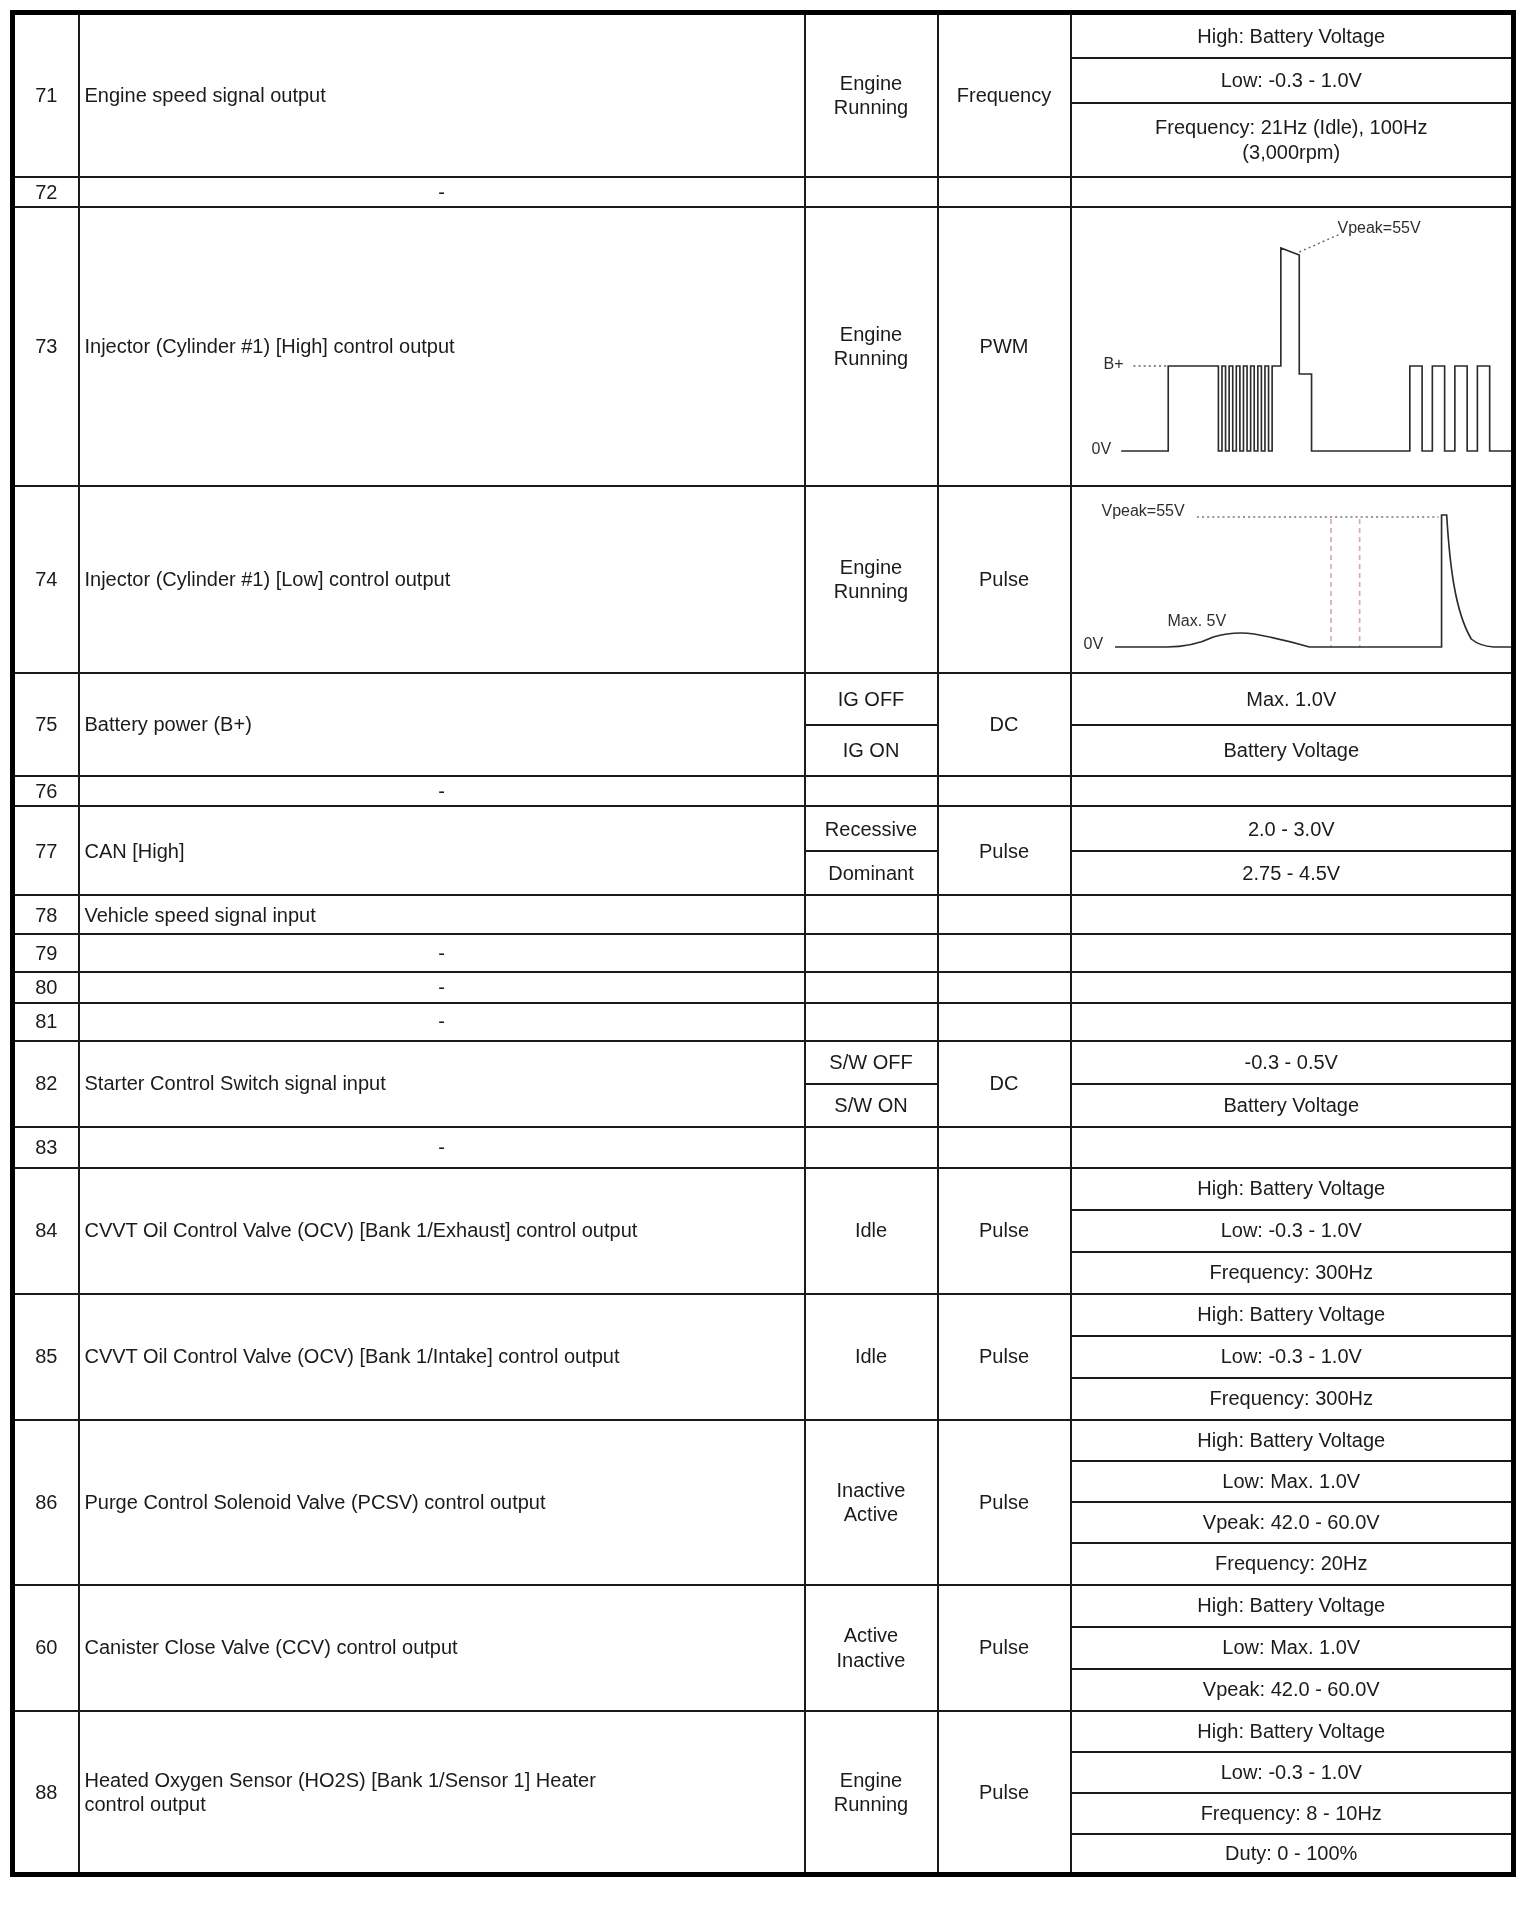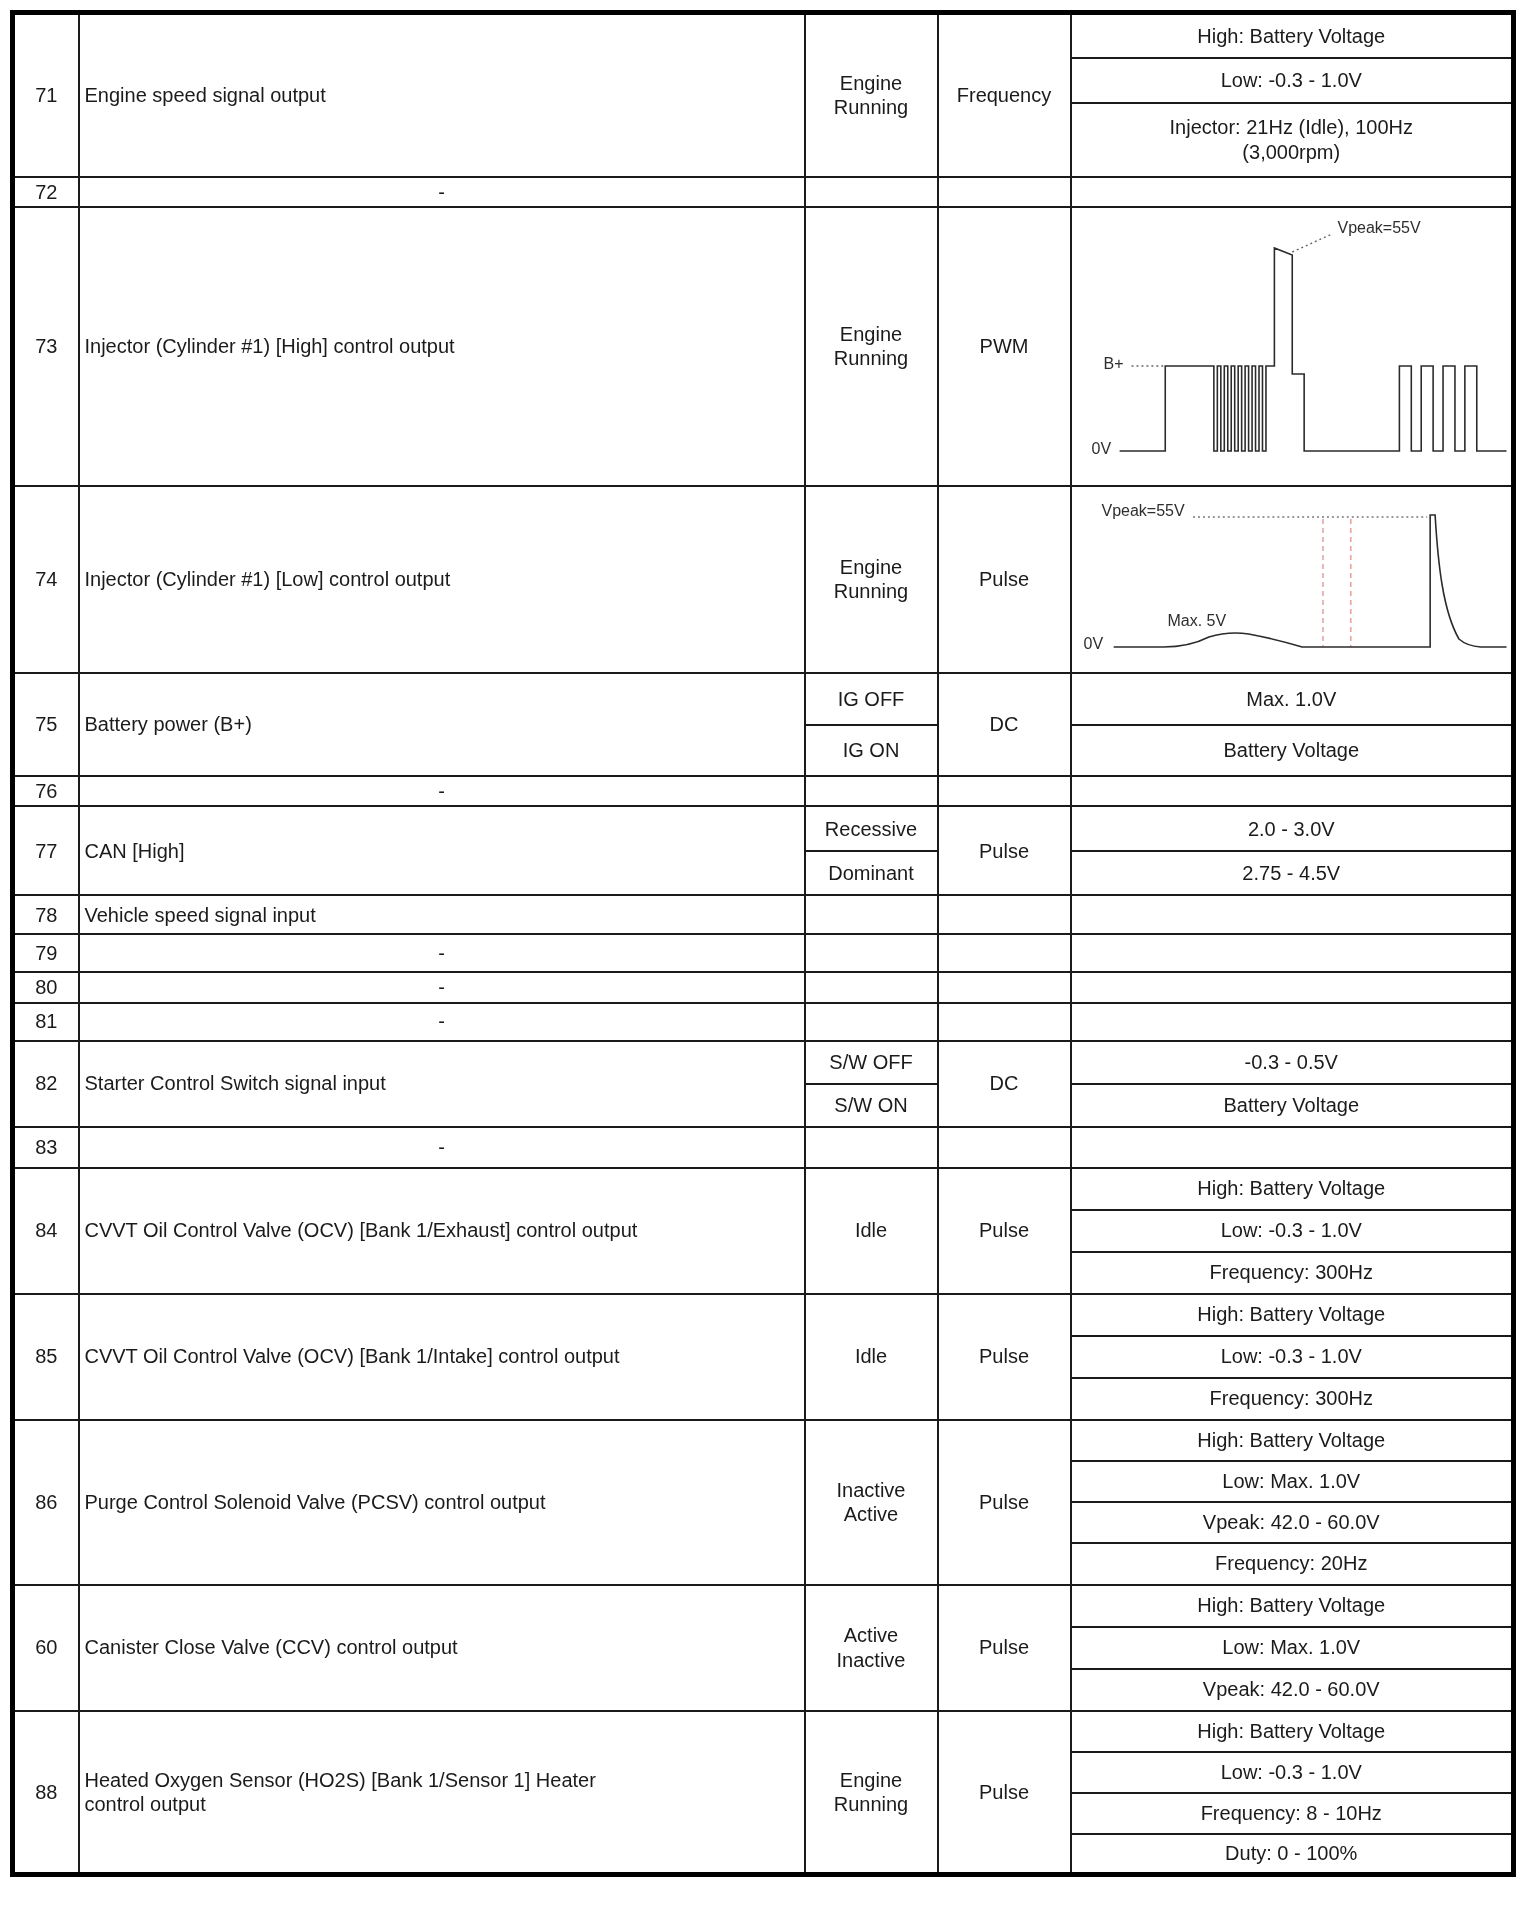--- a/index.html
+++ b/index.html
@@ -5,21 +5,21 @@
   html,body{margin:0;padding:0;background:#fff;}
   body{width:1526px;height:1910px;font-family:"Liberation Sans",sans-serif;color:#1b1b1b;}
   .page{box-sizing:border-box;width:1526px;height:1910px;padding:10px;background:#fff;}
   table{border-collapse:collapse;table-layout:fixed;width:1506px;border:5px solid #000;}
   td{border:2px solid #1a1a1a;font-size:20px;line-height:1.22;vertical-align:middle;padding:2px 6px;overflow:hidden;}
   td.pin{text-align:center;padding:2px 2px;}
   td.desc{text-align:left;padding-left:5px;white-space:pre-line;}
   td.dash{text-align:center;padding-left:6px;}
   td.ctr{text-align:center;white-space:pre-line;}
   td.wavecell{padding:0;vertical-align:top;}
-  .wave{position:relative;width:100%;}
+  .wave{position:relative;width:100%;padding-left:14px;}
   .wave svg{position:absolute;left:0;top:0;width:100%;height:100%;}
   .wave.h73{height:272px;}
   .wave.h74{height:180px;}
   .wlabel{position:absolute;font-size:16px;color:#2e2e2e;white-space:nowrap;}
 </style>
 </head>
 <body>
 
 <div class="page">
 <table>
@@ -37,21 +37,21 @@
     <td rowspan="3" class="desc">Engine speed signal output</td>
     <td rowspan="3" class="ctr">Engine
 Running</td>
     <td rowspan="3" class="ctr">Frequency</td>
     <td class="ctr">High: Battery Voltage</td>
   </tr>
   <tr style="height:45px">
     <td class="ctr">Low: -0.3 - 1.0V</td>
   </tr>
   <tr style="height:74px">
-    <td class="ctr">Injector: 21Hz (Idle), 100Hz
+    <td class="ctr">Frequency: 21Hz (Idle), 100Hz
 (3,000rpm)</td>
   </tr>
 
   <tr style="height:24px">
     <td class="pin">72</td>
     <td class="desc dash">-</td>
     <td class="ctr"></td>
     <td class="ctr"></td>
     <td class="ctr"></td>
   </tr>

